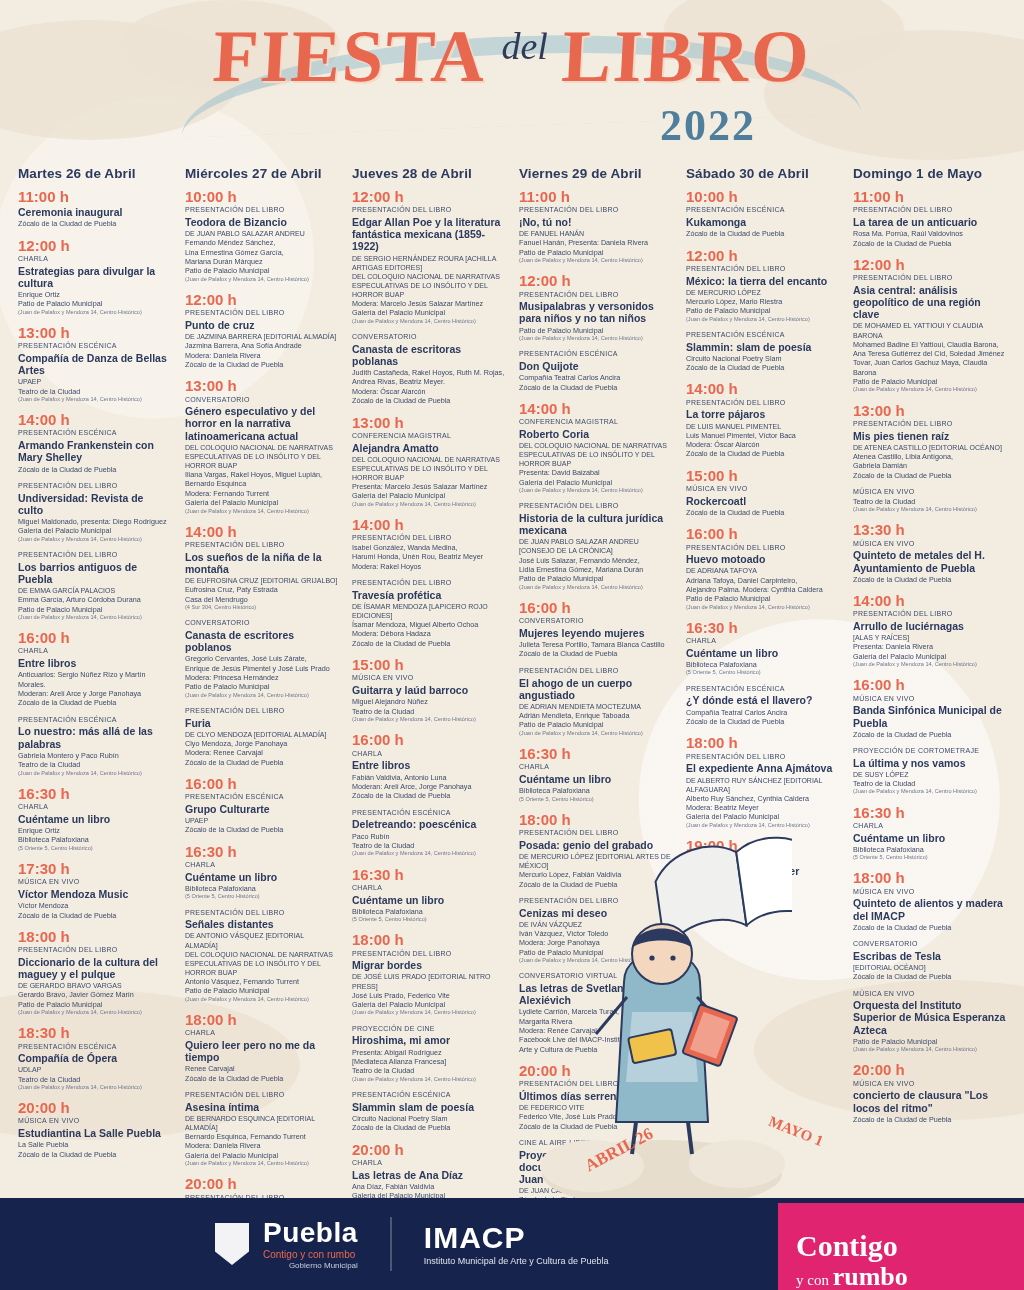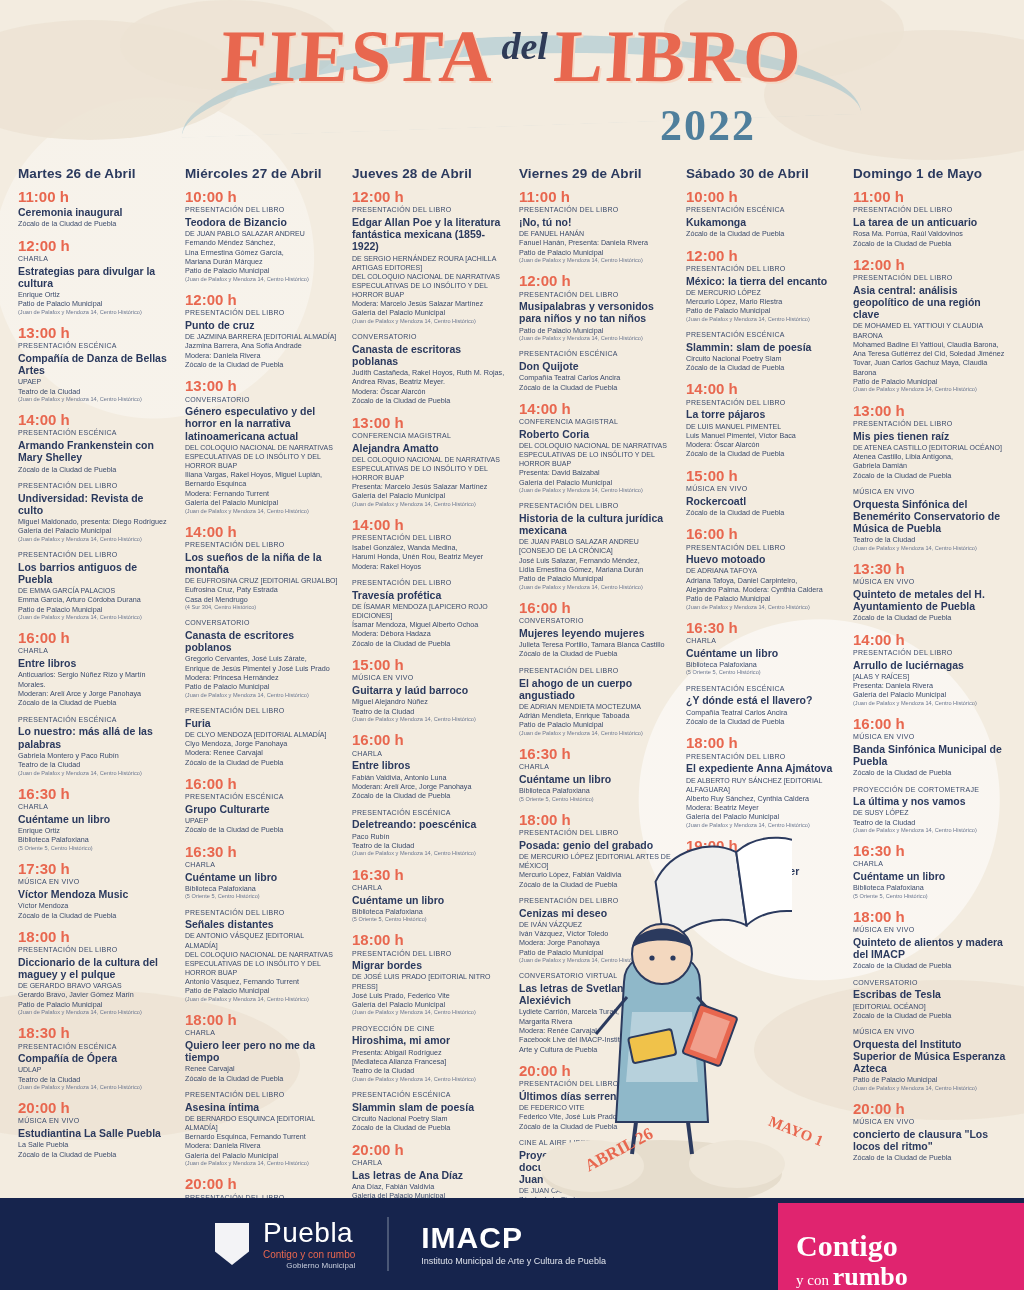--- a/index.html
+++ b/index.html
@@ -41,23 +41,22 @@
     color:#e8674f;
     text-shadow:2px 2px 0 #f5d9c6;
     transform:skewX(-3deg);
   }
   .t-del {
     display:inline-block;
     font-family:"Liberation Serif", serif;
     font-style:italic;
     font-size:38px;
     color:#2f3b57;
-    margin:0 2px;
+    margin:0 10px;
     vertical-align:22px;
-    font-weight:bold;
   }
   .t-libro {
     display:inline-block;
     font-family:"Liberation Serif", serif;
     font-weight:bold;
     font-size:74px;
     letter-spacing:2px;
     color:#e8674f;
     text-shadow:2px 2px 0 #f5d9c6;
     transform:skewX(-3deg);
@@ -166,21 +165,21 @@
     background:#16244d; z-index:10;
     display:flex; align-items:center;
   }
   .footer-left { display:flex; align-items:center; padding-left:215px; gap:14px; }
   .shield {
     width:34px; height:42px; background:#fff;
     clip-path:polygon(0 0,100% 0,100% 68%,50% 100%,0 68%);
     opacity:.95;
   }
   .puebla-txt { color:#fff; line-height:1; }
-  .puebla-txt .p1 { font-size:28px; font-weight:normal; letter-spacing:.5px; }
+  .puebla-txt .p1 { font-size:28px; font-weight:bold; letter-spacing:.5px; }
   .puebla-txt .p2 { font-size:10px; color:#e8674f; margin-top:3px; }
   .puebla-txt .p3 { font-size:8px; color:#c9cfdd; margin-top:2px;text-align:right; }
   .divider { width:2px; height:54px; background:#4a5776; margin:0 18px; }
   .imacp-txt { color:#fff; line-height:1.1; }
   .imacp-txt .i1 { font-size:30px; font-weight:bold; letter-spacing:1px; }
   .imacp-txt .i2 { font-size:9px; margin-top:3px; color:#dfe3ec; }
   .footer-right {
     position:absolute; right:0; top:5px; width:246px; height:117px;
     background:#e0246f; display:flex; flex-direction:column;
     justify-content:center; padding-left:18px;
@@ -719,21 +718,20 @@
         <div class="ev">
           <div class="hour">13:00 h</div>
           <div class="kind">PRESENTACIÓN DEL LIBRO</div>
           <div class="name">Mis pies tienen raíz</div>
           <div class="sub">DE ATENEA CASTILLO [EDITORIAL OCÉANO]</div>
           <div class="people">Atenea Castillo, Libia Antígona,<br>Gabriela Damián</div>
           <div class="venue">Zócalo de la Ciudad de Puebla</div>
         </div>
         <div class="ev">
           <div class="kind">MÚSICA EN VIVO</div>
-          <div class="name">Orquesta Sinfónica del Benemérito Conservatorio de Música de Puebla</div>
           <div class="venue">Teatro de la Ciudad</div>
           <div class="addr">(Juan de Palafox y Mendoza 14, Centro Histórico)</div>
         </div>
         <div class="ev">
           <div class="hour">13:30 h</div>
           <div class="kind">MÚSICA EN VIVO</div>
           <div class="name">Quinteto de metales del H. Ayuntamiento de Puebla</div>
           <div class="venue">Zócalo de la Ciudad de Puebla</div>
         </div>
         <div class="ev">

